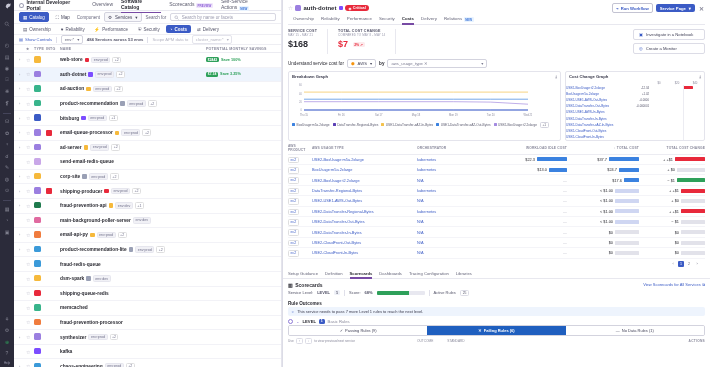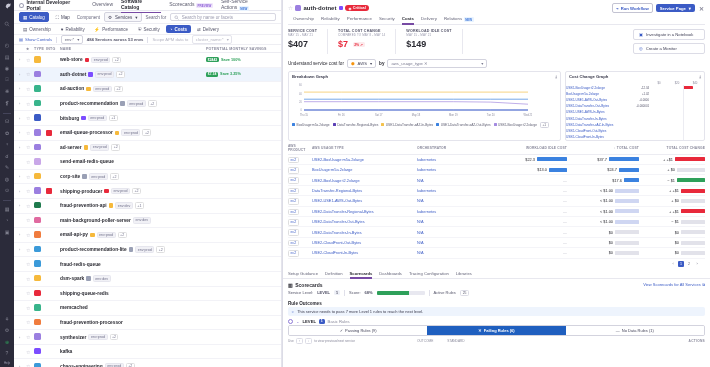--- a/index.html
+++ b/index.html
@@ -642,34 +642,29 @@
         <div class="r-tab active">Costs</div>
         <div class="r-tab">Delivery</div>
         <div class="r-tab"><span>Relations</span><span class="pill-new">NEW</span></div>
       </div>
     </div>
 
     <div class="metrics">
       <div class="metric">
         <div class="m-lab">SERVICE COST</div>
         <div class="m-sub">MAY 15 - MAY 21</div>
-        <div class="m-val">$407</div>
+        <div class="m-val">$168</div>
       </div>
       <div class="metric">
         <div class="m-lab">TOTAL COST CHANGE</div>
         <div class="m-sub">COMPARED TO MAY 8 - MAY 14</div>
         <div class="m-val red">
           <span>$7</span>
           <span class="m-delta">2% ↗</span>
         </div>
-      </div>
-      <div class="metric">
-        <div class="m-lab">WORKLOAD IDLE COST</div>
-        <div class="m-sub">MAY 15 - MAY 21</div>
-        <div class="m-val">$149</div>
       </div>
       <div class="m-actions">
         <div class="m-act">
           <span style="color:#3b5bc5">▣</span>
           <span>Investigate in a Notebook</span>
         </div>
         <div class="m-act">
           <span style="color:#3b5bc5">◎</span>
           <span>Create a Monitor</span>
         </div>

